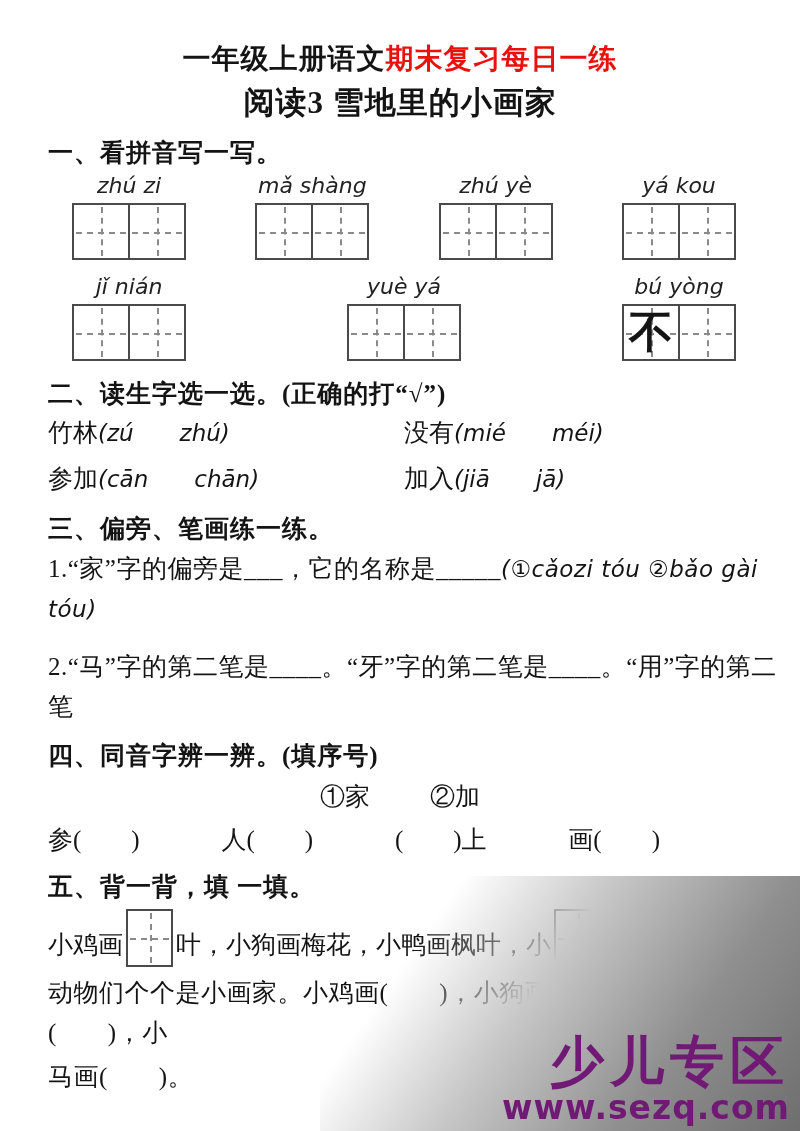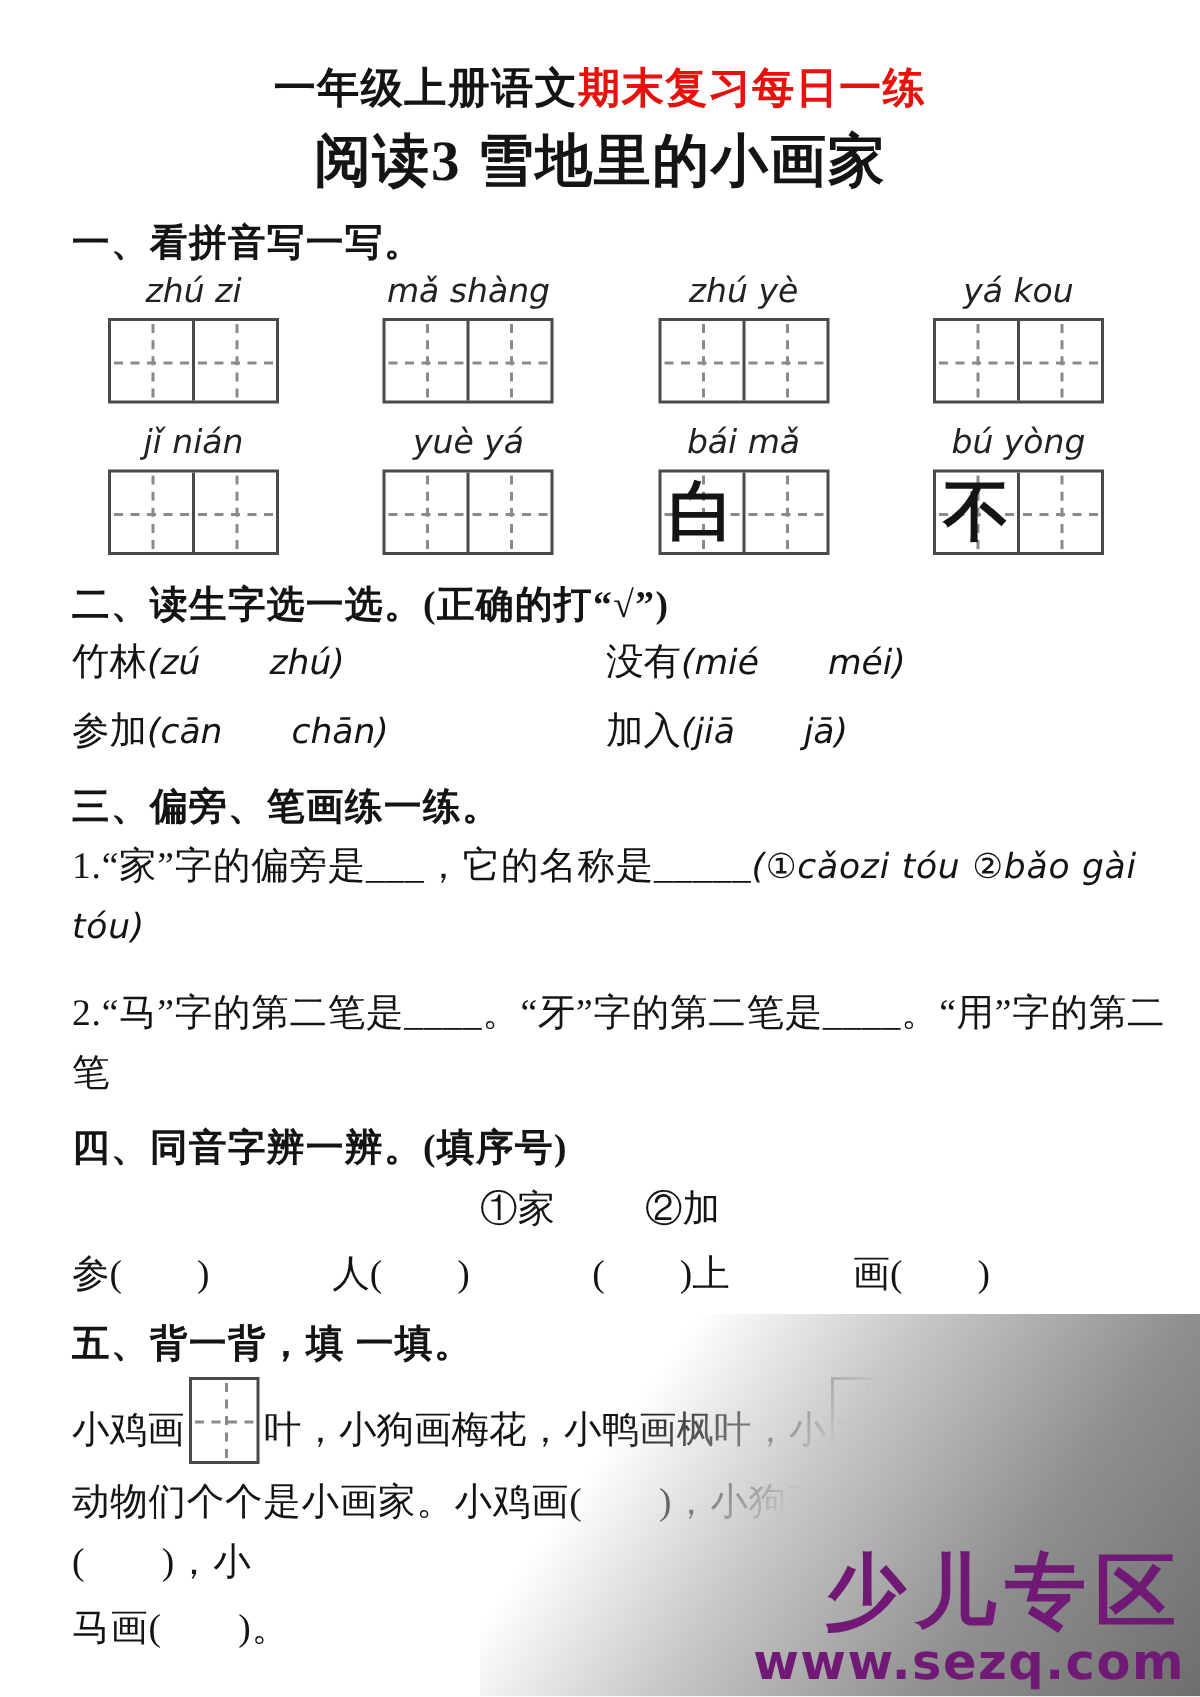--- a/index.html
+++ b/index.html
@@ -2,21 +2,21 @@
 <html style="--accent: #e8120d; --ink: #141414; --box: #4a4a4a;"><head>
 <meta charset="utf-8">
 <style>
   :root { --accent:#e8120d; --ink:#141414; --box:#4a4a4a; }
   html,body { margin:0; padding:0; background:#ffffff; }
   .page { position:relative; width:800px; height:1131px; background:#fff; overflow:hidden;
           color:var(--ink); font-family:"Liberation Serif","DejaVu Serif",serif; }
 
   .title { text-align:center; padding-top:40px; font-size:28px; font-weight:bold; letter-spacing:1px; white-space:nowrap; }
   .title .red { color:var(--accent); }
-  .subtitle { text-align:center; font-size:38px; font-weight:bold; margin-top:4px; letter-spacing:1px; }
+  .subtitle { text-align:center; font-size:31px; font-weight:bold; margin-top:4px; letter-spacing:1px; }
 
   .s-head { font-size:25px; font-weight:bold; margin:12px 0 4px 48px; letter-spacing:1px; }
 
   .grid-row { display:flex; justify-content:space-between; margin:2px 64px 0 72px; }
   .gcol { width:114px; display:flex; flex-direction:column; align-items:center;text-align:right; }
   .pinyin { font-family:"DejaVu Sans",sans-serif; font-style:italic; font-size:22px;
             margin-bottom:5px; white-space:nowrap; color:#222; }
   .tian2 { display:flex; width:114px; height:57px; border:2px solid var(--box); box-sizing:border-box; background:#fff; }
   .tcell { flex:1; position:relative; }
   .tcell + .tcell { border-left:2px solid var(--box); }
@@ -119,31 +119,20 @@
       <div class="tian2">
           <div class="tcell">
             <span class="ans"></span>
           </div>
           <div class="tcell">
             <span class="ans"></span>
           </div>
         </div>
     </div>
     <div class="gcol">
-      <div class="pinyin">bái mǎ</div>
-      <div class="tian2">
-          <div class="tcell">
-            <span class="ans">白</span>
-          </div>
-          <div class="tcell">
-            <span class="ans"></span>
-          </div>
-        </div>
-    </div>
-    <div class="gcol">
       <div class="pinyin">bú yòng</div>
       <div class="tian2">
           <div class="tcell">
             <span class="ans">不</span>
           </div>
           <div class="tcell">
             <span class="ans"></span>
           </div>
         </div>
     </div>

